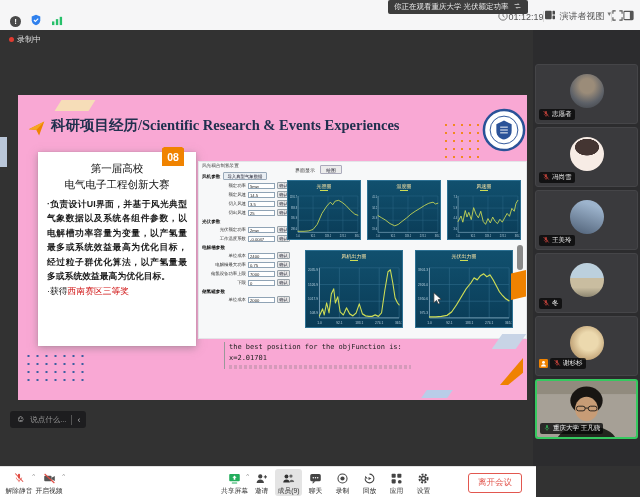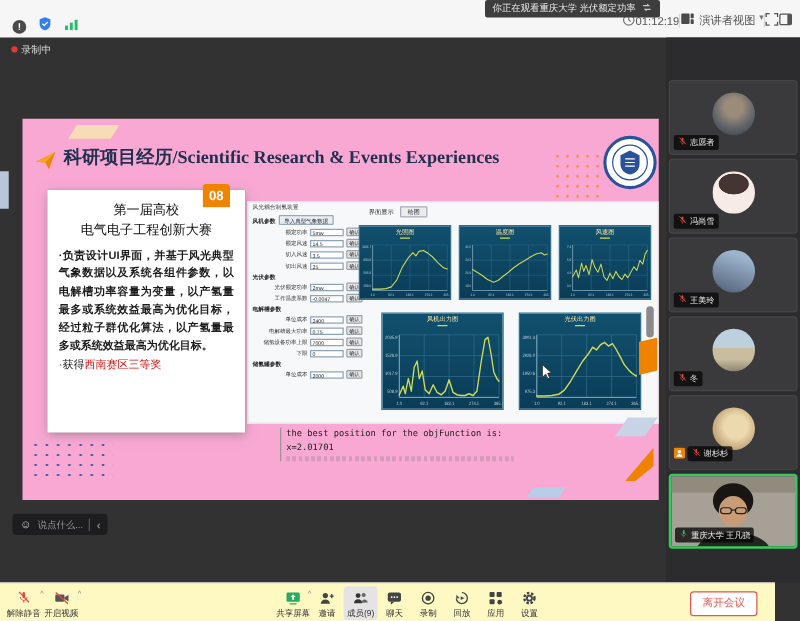--- a/index.html
+++ b/index.html
@@ -82,21 +82,21 @@
   .av1 { background:radial-gradient(circle at 50% 35%, #9b8c79 0 26%, #5d6168 62%, #3a3d42); }
   .av2 { background:radial-gradient(ellipse 13px 9px at 50% 30%, #443532 0 90%, transparent 95%), radial-gradient(circle, #f7ece5 0 68%, #e3cbc2); }
   .av3 { background:linear-gradient(200deg, #9db4cd 20%, #4e5f75); }
   .av4 { background:linear-gradient(180deg, #bcd0dd 0 45%, #c9bda0 45% 72%, #8d8671); }
   .av5 { background:radial-gradient(circle at 55% 45%, #ecd9ae 0 35%, #c5a87c 68%, #8f7a5c); }
   .video-fill { position:absolute; inset:0; }
   .namebar { position:absolute; left:3px; bottom:3px; display:flex; align-items:center; gap:2px; }
   .namepill { display:flex; align-items:center; gap:2px; background:rgba(8,8,8,.78); border-radius:2px; padding:1px 3px; font-size:6.5px; color:#eee; white-space:nowrap; }
 
   
-  .toolbar { position:absolute; left:0; bottom:0; width:620px; height:31px; background:#fef9c3; border-top:1px solid #e2e2e2; }
+  .toolbar { position:absolute; left:0; bottom:0; width:536px; height:31px; background:#ffffff; border-top:1px solid #e2e2e2; }
   .tb-left { position:absolute; left:4px; top:2px; display:flex; }
   .tb-center { position:absolute; left:221px; top:2px; display:flex; }
   .tbtn { position:relative; width:30px; display:flex; flex-direction:column; align-items:center; padding-top:2px; cursor:default; }
   .tb-center .tbtn { width:27px; }
   .tbtn .ticon { height:14px; display:flex; align-items:center; justify-content:center; }
   .tbtn .tlabel { font-size:6.8px; color:#333; white-space:nowrap; margin-top:1px; }
   .tbtn.hl { background:#e4e4e4; border-radius:3px; }
   .tcaret { position:absolute; right:-1px; top:4px; font-size:6px; color:#888; }
   .leave-btn { position:absolute; right:14px; top:6px; height:20px; padding:0 9px; background:#fff;
      border:1px solid #e2574f; color:#e2574f; border-radius:3px; font-size:8.5px; font-family:inherit; }

